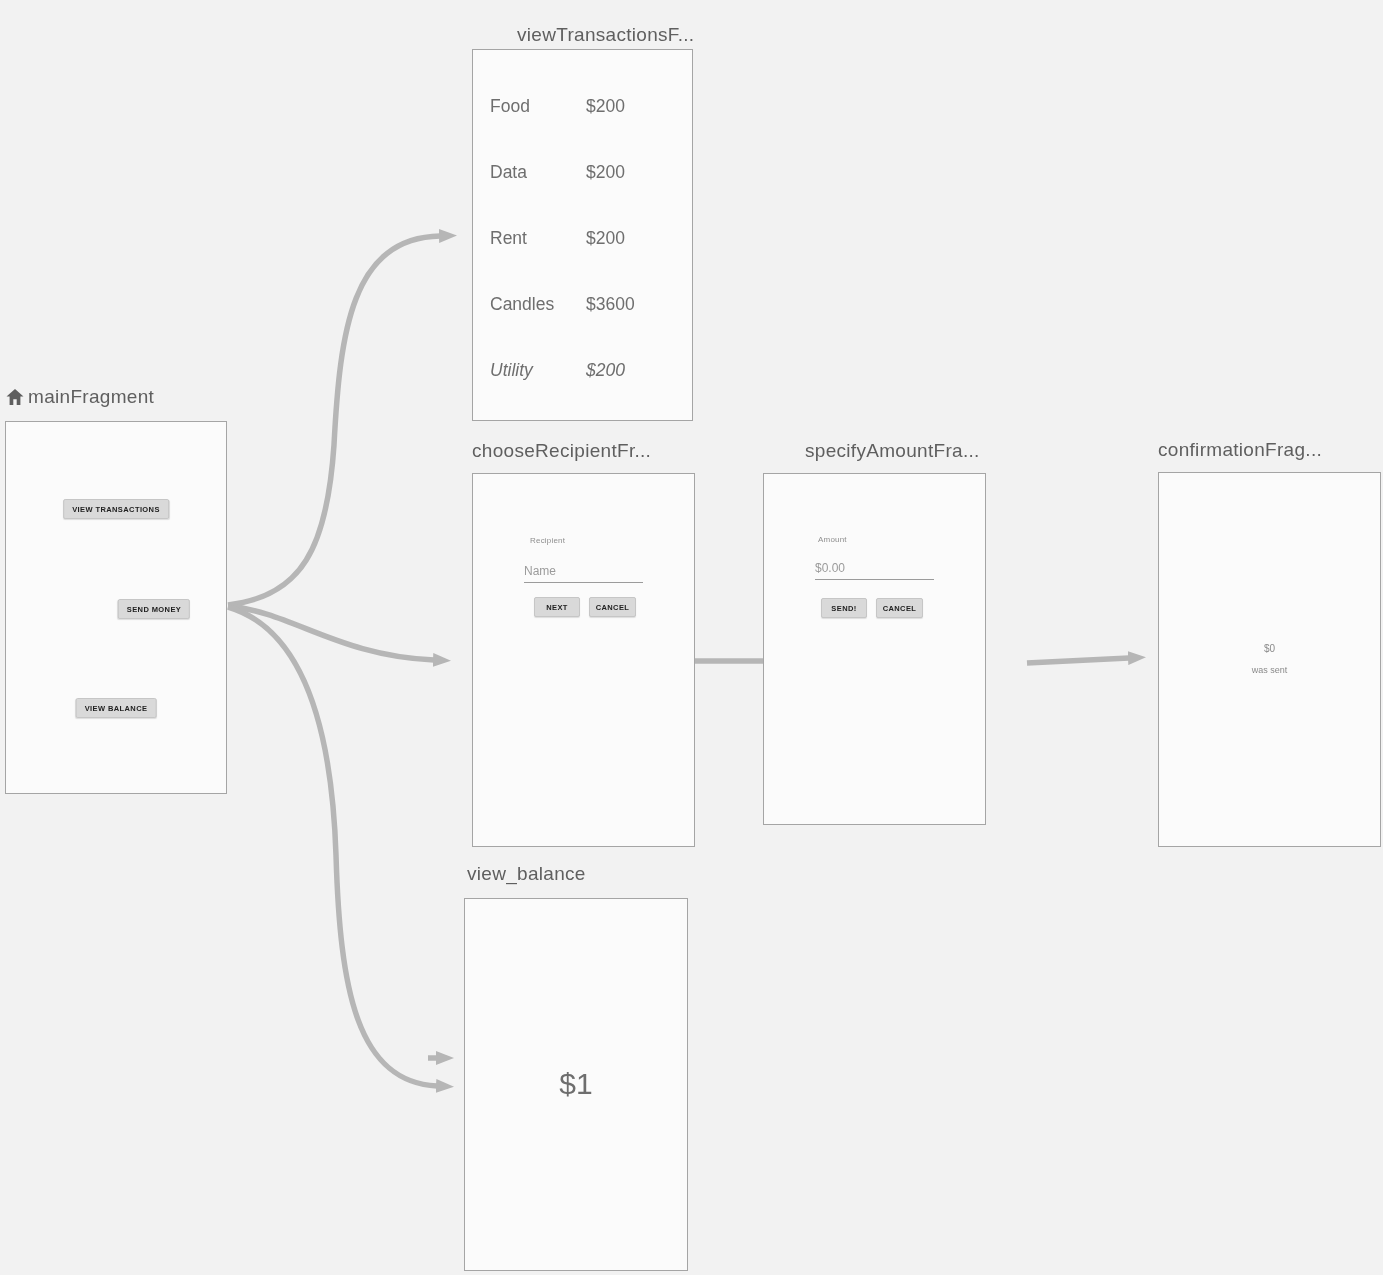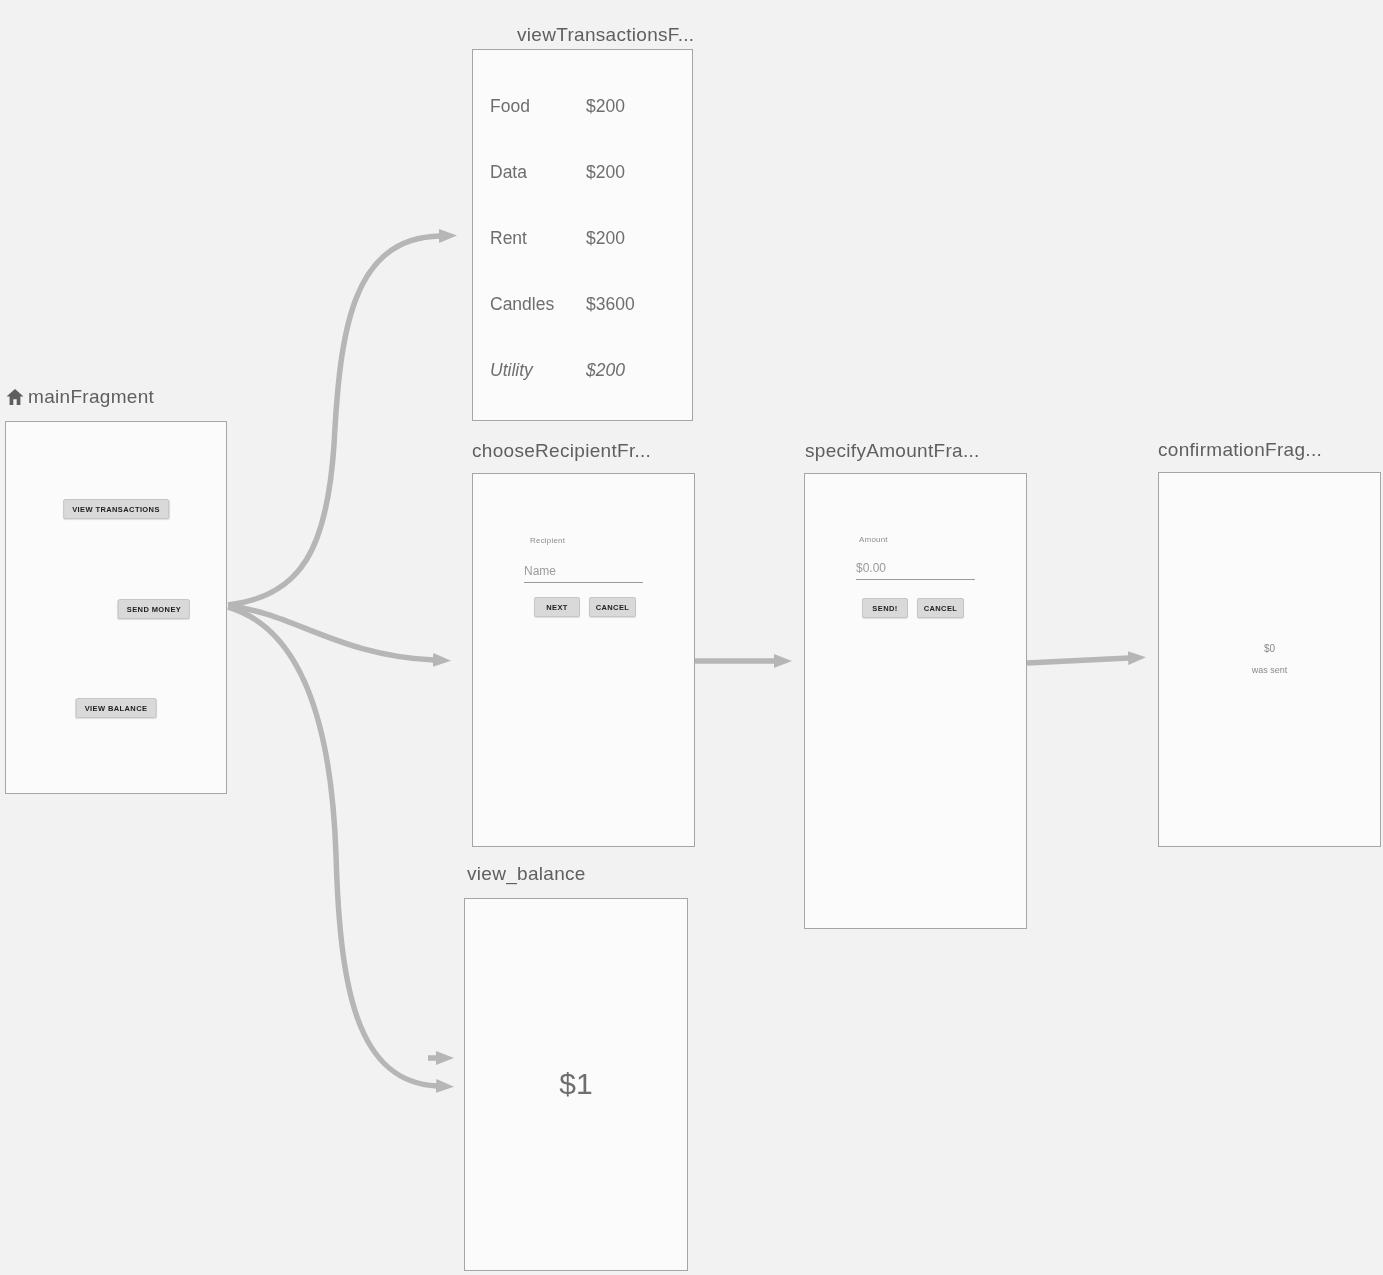--- a/index.html
+++ b/index.html
@@ -105,21 +105,21 @@
     <span class="field-label" style="left:57px;top:62px;">Recipient</span>
     <span class="field-hint" style="left:51px;top:90px;text-align:center;">Name</span>
     <div class="field-line" style="left:51px;top:108px;width:119px;"></div>
     <div class="andro-btn" style="left:61px;top:123px;width:46px;padding:0;">NEXT</div>
     <div class="andro-btn" style="left:116px;top:123px;width:47px;padding:0;">CANCEL</div>
   </div>
 
   <div class="frag-header" style="left:805px;top:438px;">
     <span>specifyAmountFra...</span>
   </div>
-  <div class="card" style="left:804px;top:473px;width:223px;height:456px;">
+  <div class="card" style="left:763px;top:473px;width:223px;height:352px;">
     <span class="field-label" style="left:54px;top:61px;">Amount</span>
     <span class="field-hint" style="left:51px;top:87px;">$0.00</span>
     <div class="field-line" style="left:51px;top:105px;width:119px;"></div>
     <div class="andro-btn" style="left:57px;top:124px;width:46px;padding:0;">SEND!</div>
     <div class="andro-btn" style="left:112px;top:124px;width:47px;padding:0;">CANCEL</div>
   </div>
 
   <div class="frag-header" style="left:1158px;top:437px;">
     <span>confirmationFrag...</span>
   </div>

